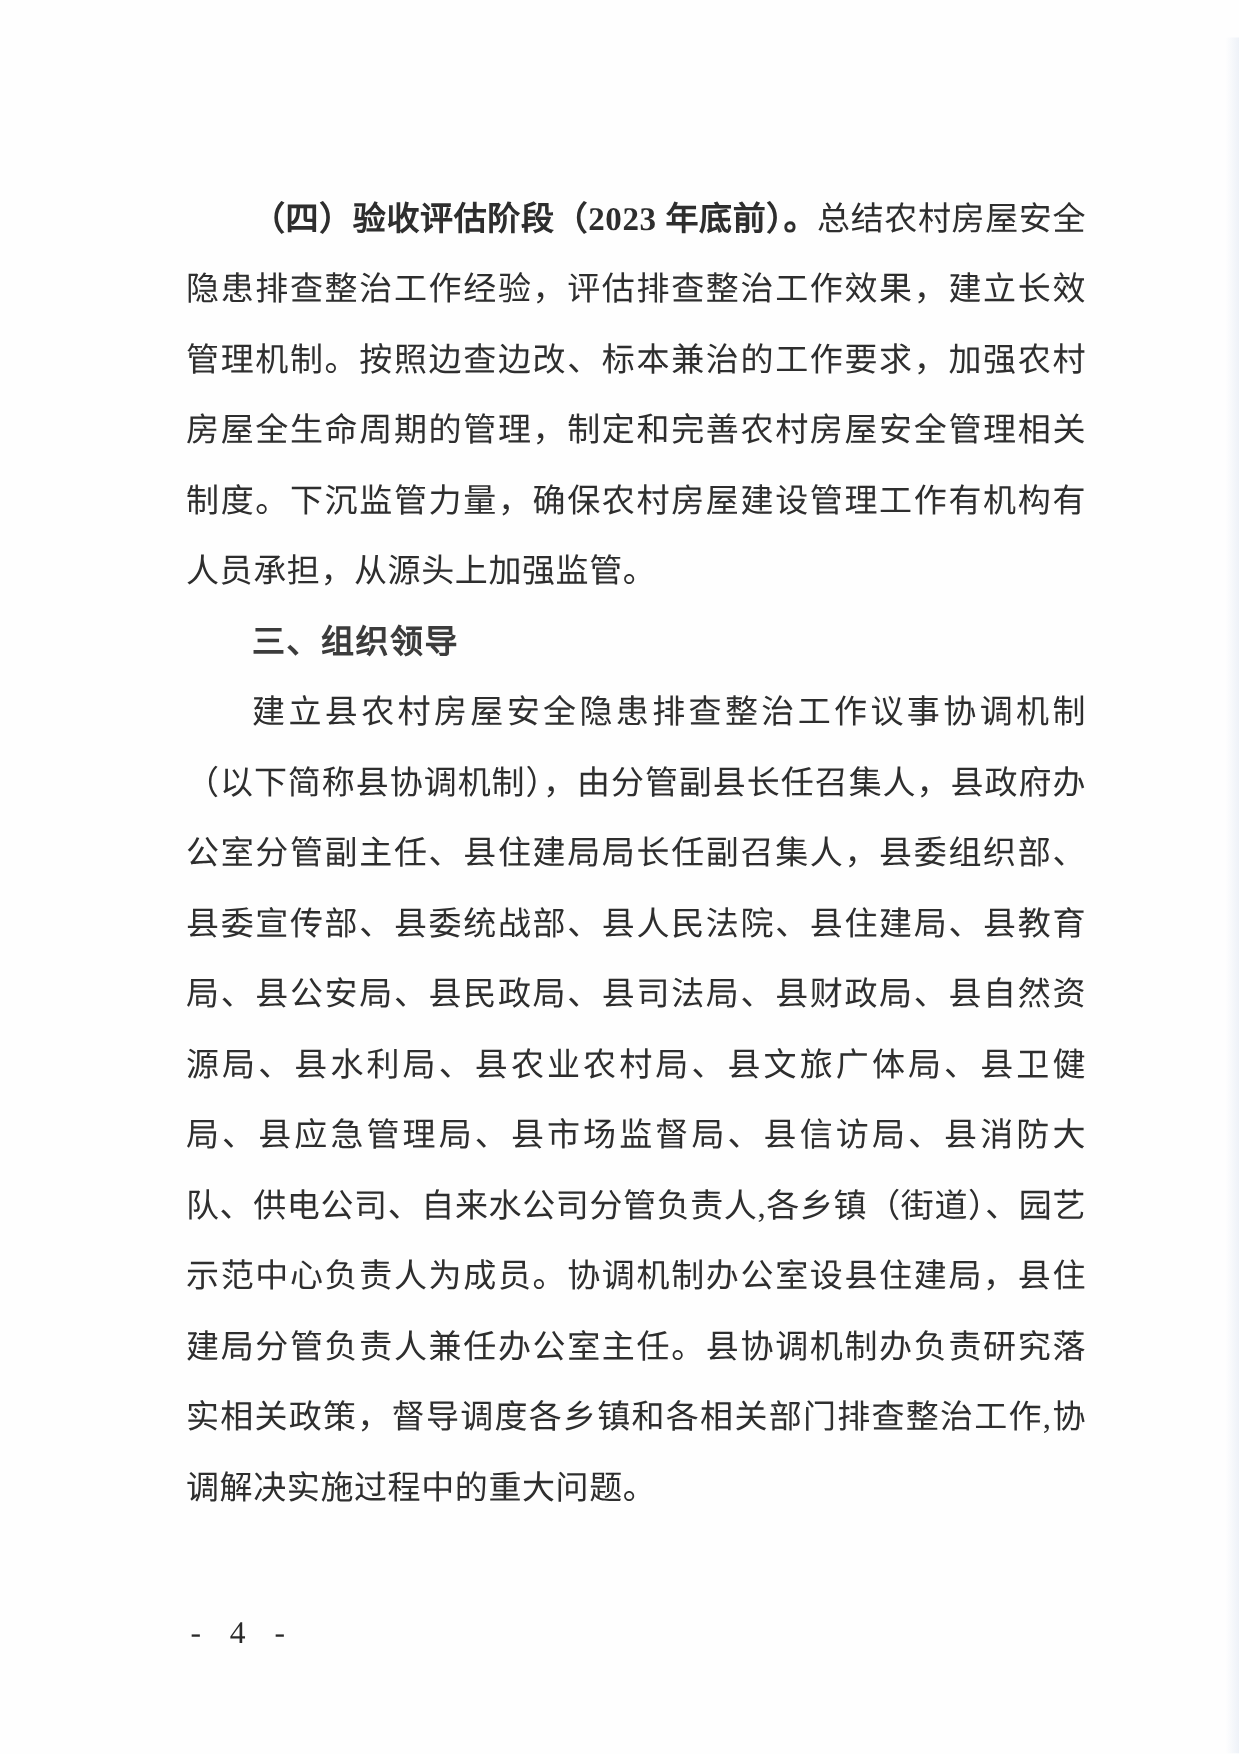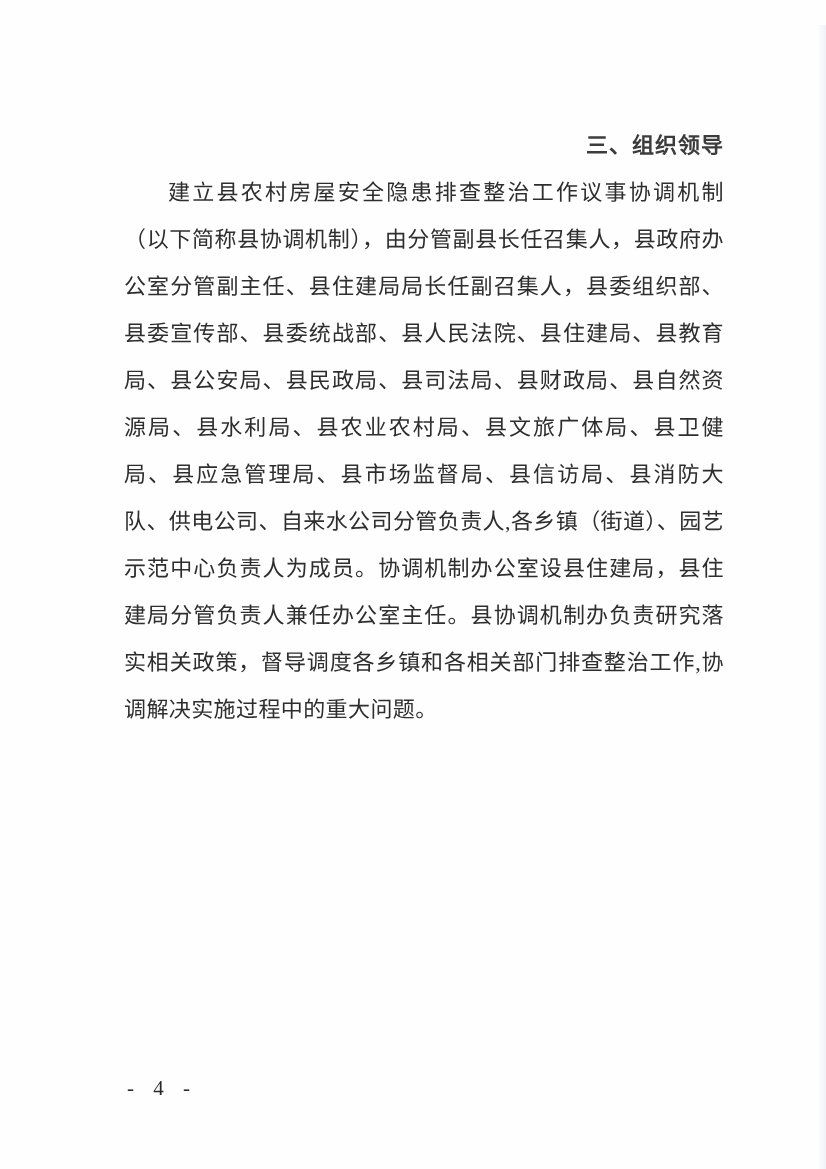--- a/index.html
+++ b/index.html
@@ -48,21 +48,21 @@
   }
   .para-lead {
     font-weight: bold;
     
     font-family: "Liberation Serif", serif;
   }
   .section-heading {
     font-family: "Liberation Sans", sans-serif;
     font-weight: bold;
     color: #3c3c3c;
-    text-align: right;
+    text-align: left;
     letter-spacing: 1px;
   }
   .page-number {
     position: absolute;
     left: 127px;
     top: 1076px;
     font-size: 21px;
     color: #2a2a2a;
     letter-spacing: 7px;
     font-family: "Liberation Serif", serif;
@@ -70,20 +70,21 @@
 </style>
 </head>
 <body>
 
 <div class="page">
 
   <div class="scan-edge"></div>
 
   <div class="content">
 
+    <p><span class="para-lead">（四）验收评估阶段（2023 年底前）。</span><span>总结农村房屋安全隐患排查整治工作经验，评估排查整治工作效果，建立长效管理机制。按照边查边改、标本兼治的工作要求，加强农村房屋全生命周期的管理，制定和完善农村房屋安全管理相关制度。下沉监管力量，确保农村房屋建设管理工作有机构有人员承担，从源头上加强监管。</span></p>
 
     <p class="section-heading">三、组织领导</p>
 
     <p>建立县农村房屋安全隐患排查整治工作议事协调机制（以下简称县协调机制），由分管副县长任召集人，县政府办公室分管副主任、县住建局局长任副召集人，县委组织部、县委宣传部、县委统战部、县人民法院、县住建局、县教育局、县公安局、县民政局、县司法局、县财政局、县自然资源局、县水利局、县农业农村局、县文旅广体局、县卫健局、县应急管理局、县市场监督局、县信访局、县消防大队、供电公司、自来水公司分管负责人,各乡镇（街道）、园艺示范中心负责人为成员。协调机制办公室设县住建局，县住建局分管负责人兼任办公室主任。县协调机制办负责研究落实相关政策，督导调度各乡镇和各相关部门排查整治工作,协调解决实施过程中的重大问题。</p>
 
   </div>
 
   <div class="page-number">- 4 -</div>
 
 </div>

